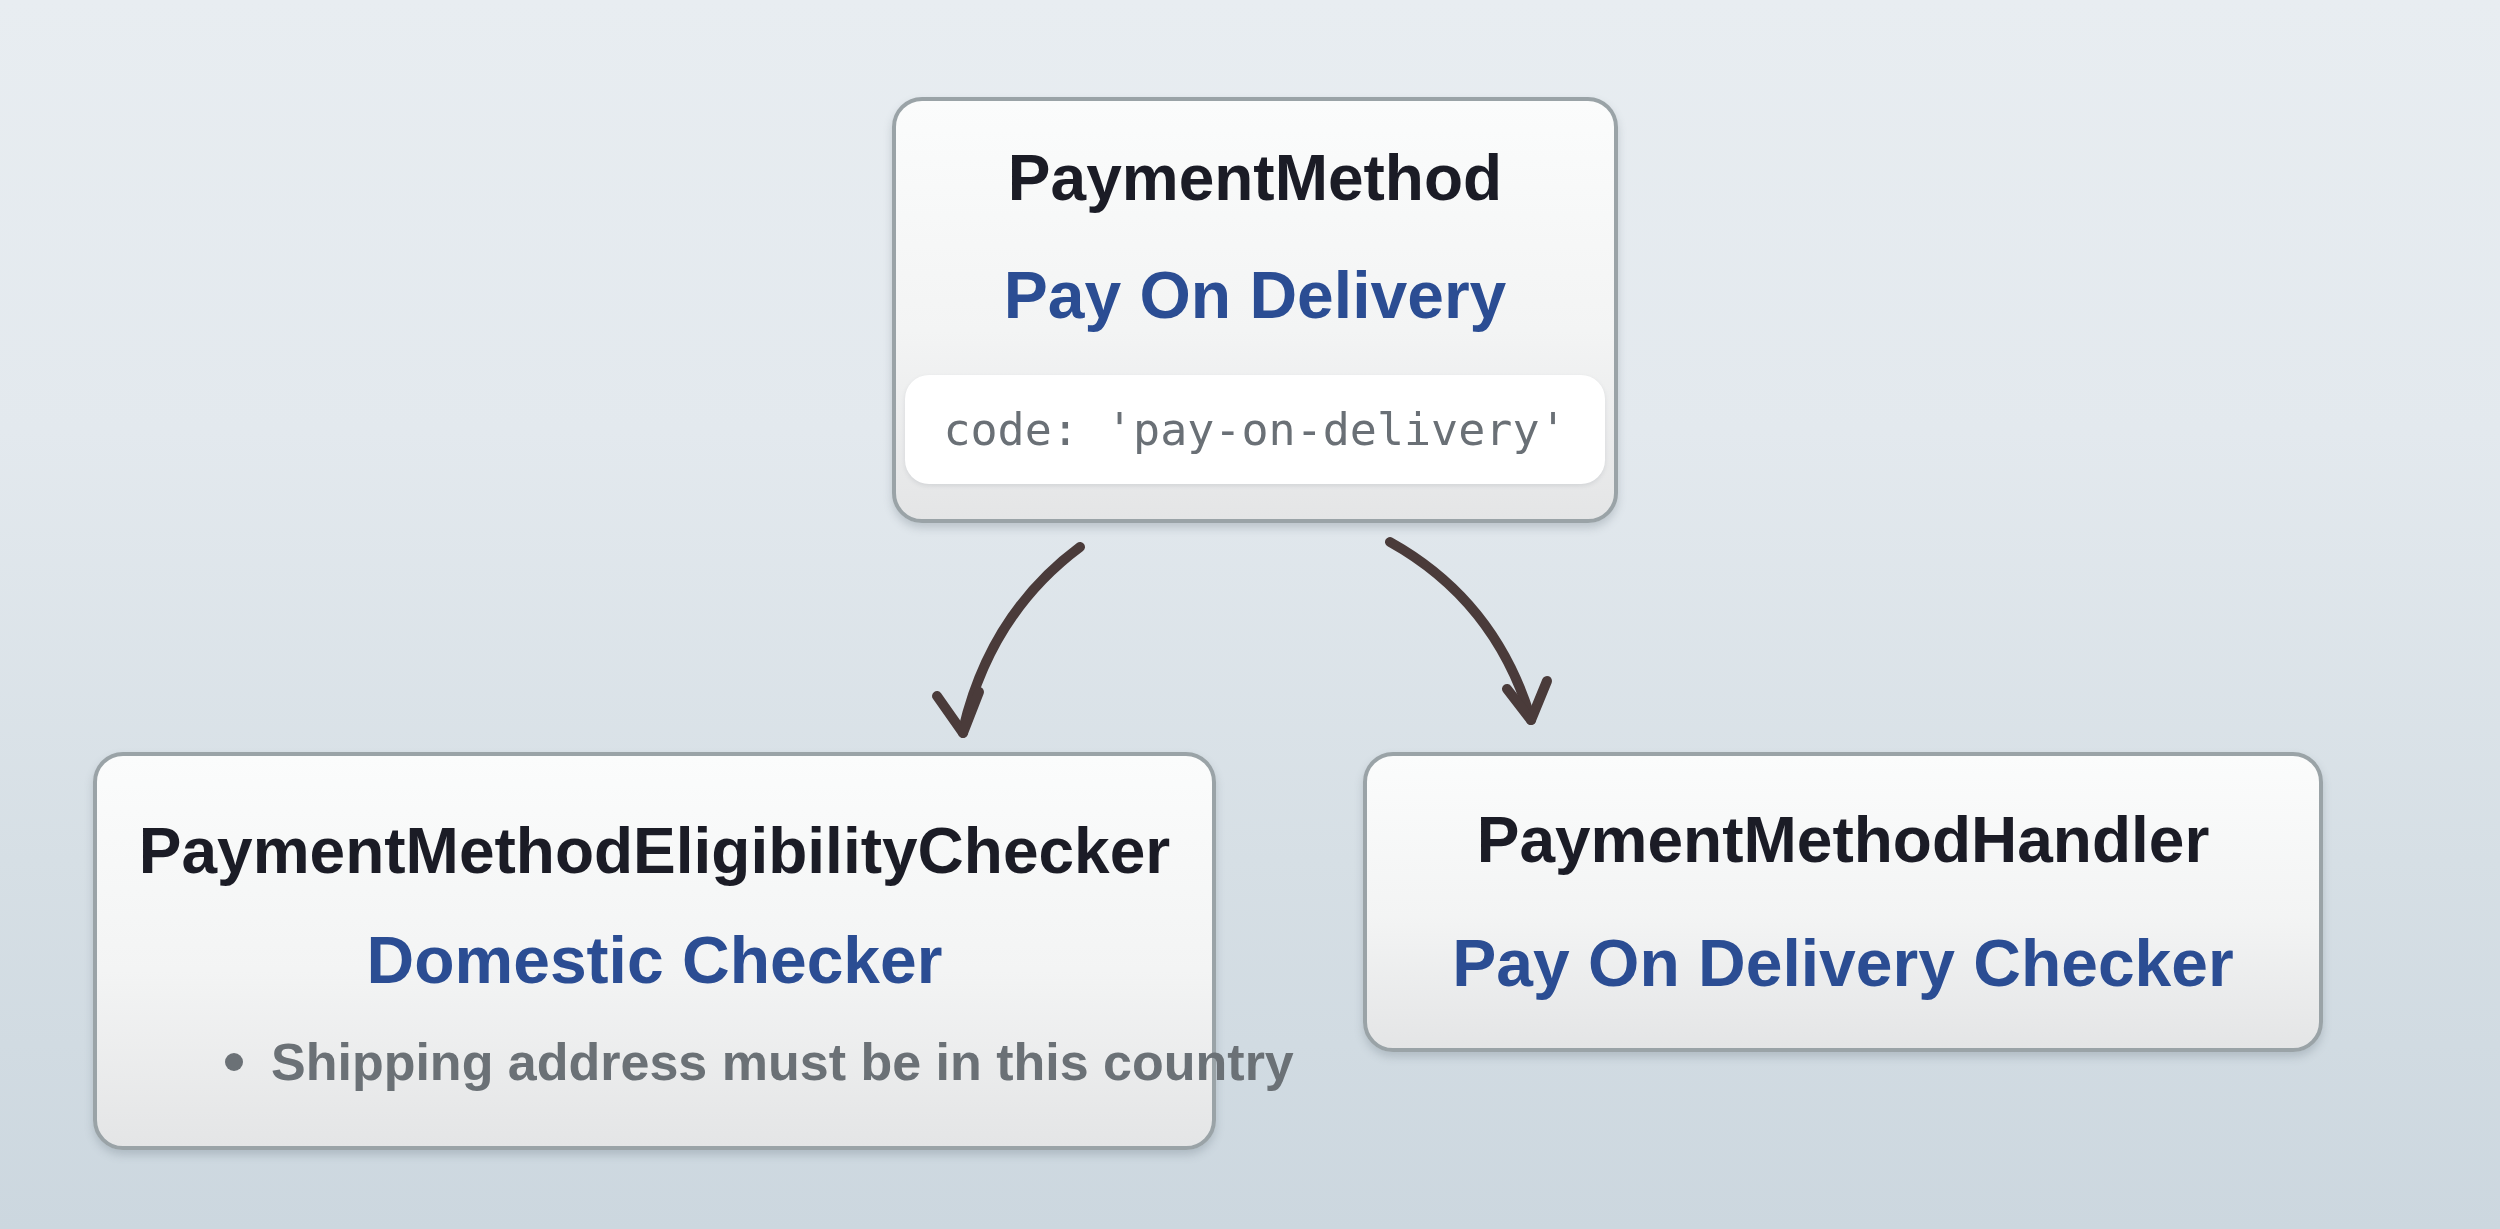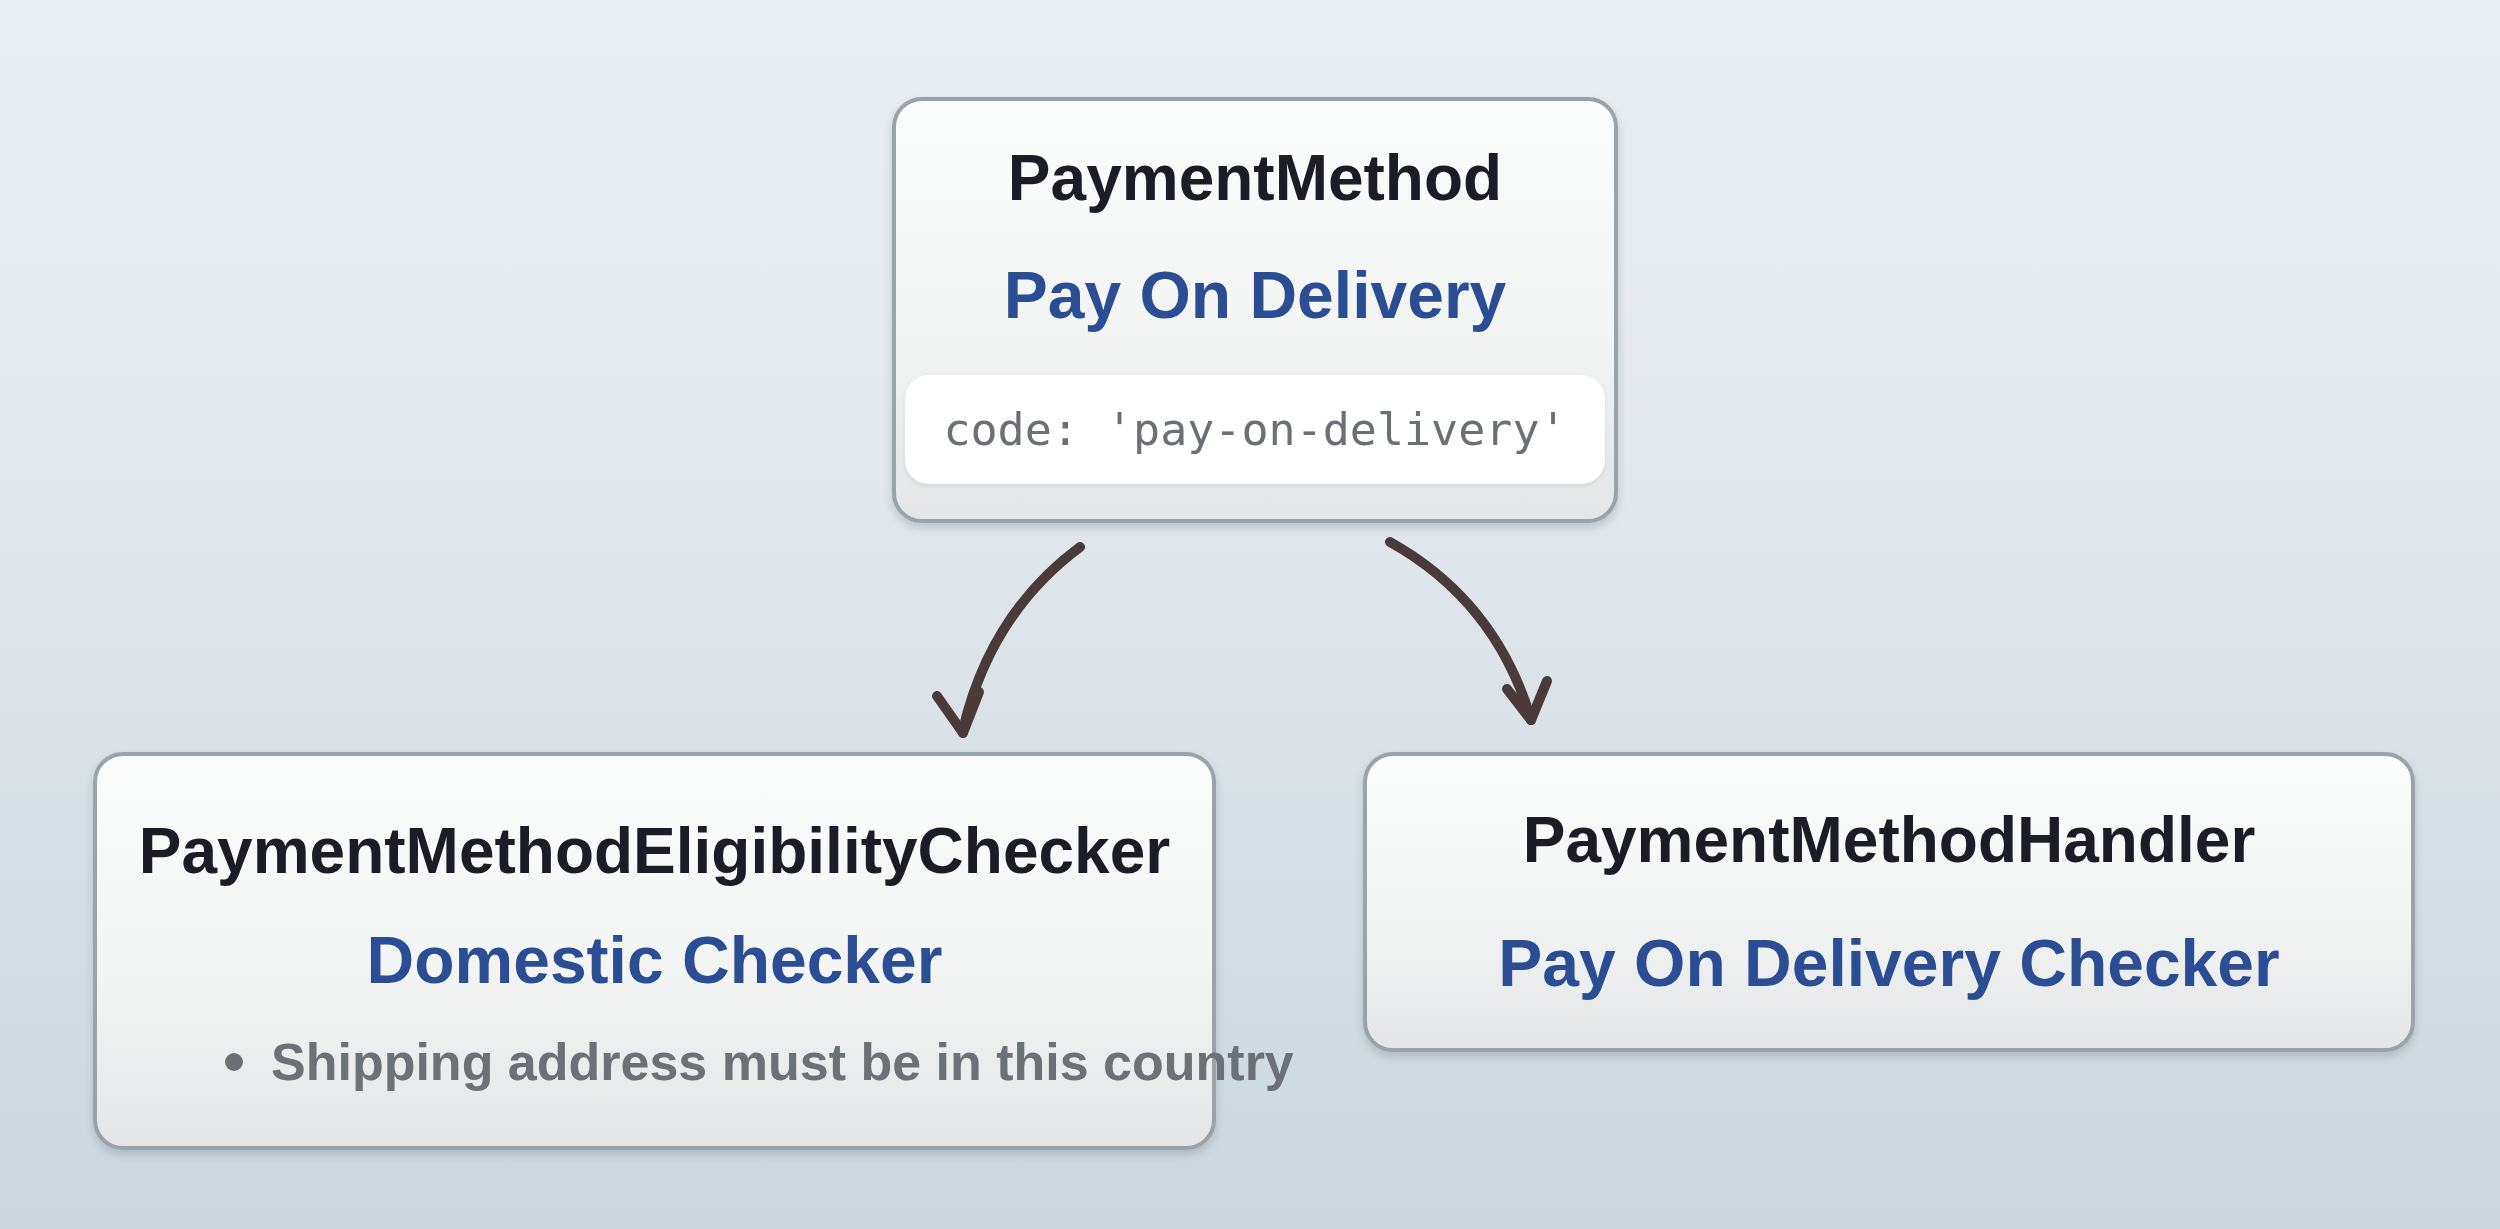--- a/index.html
+++ b/index.html
@@ -102,21 +102,21 @@
   .bullet-text {
     font-weight: bold;
     font-size: 52px;
     color: #6b7176;
     white-space: nowrap;
   }
 
   
   .node-handler {
     left: 1363px; top: 752px;
-    width: 1052px; height: 300px;
+    width: 960px; height: 300px;
     gap: 48px;
     padding: 6px 0;
   }
 </style>
 </head>
 <body>
 
 <div class="canvas">
 
   <svg class="arrow-layer" viewBox="0 0 2500 1229">

